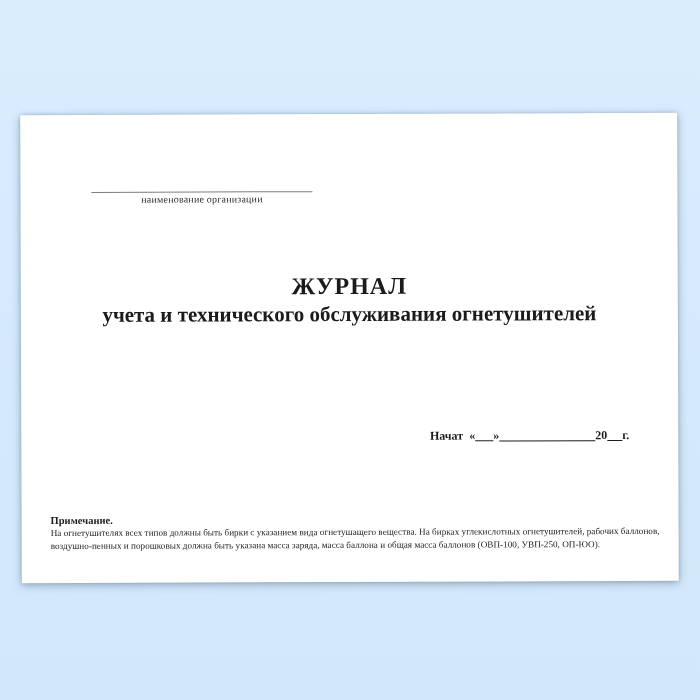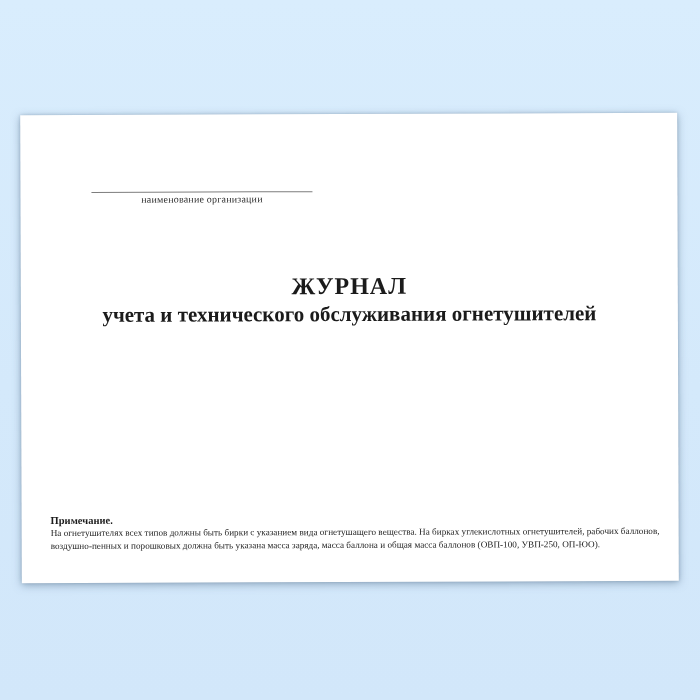--- a/index.html
+++ b/index.html
@@ -119,20 +119,21 @@
       <div class="org-line"></div>
       <div class="org-caption">наименование организации</div>
     </div>
 
     <div class="title-block">
       <div class="title">ЖУРНАЛ</div>
       <div class="subtitle">учета и технического обслуживания огнетушителей</div>
     </div>
 
     <div class="dates">
+      <div class="date-row"><span class="lbl">Начат</span><span>«___»</span><span class="fill long"></span><span>20</span><span class="fill short"></span><span>г.</span></div>
     </div>
 
     <div class="note">
       <div class="note-heading">Примечание.</div>
       <div class="note-line">На огнетушителях всех типов должны быть бирки с указанием вида огнетушащего вещества. На бирках углекислотных огнетушителей, рабочих баллонов,</div>
       <div class="note-line">воздушно-пенных и порошковых должна быть указана масса заряда, масса баллона и общая масса баллонов (ОВП-100, УВП-250, ОП-ЮО).</div>
     </div>
 
   </div>
 </div>

